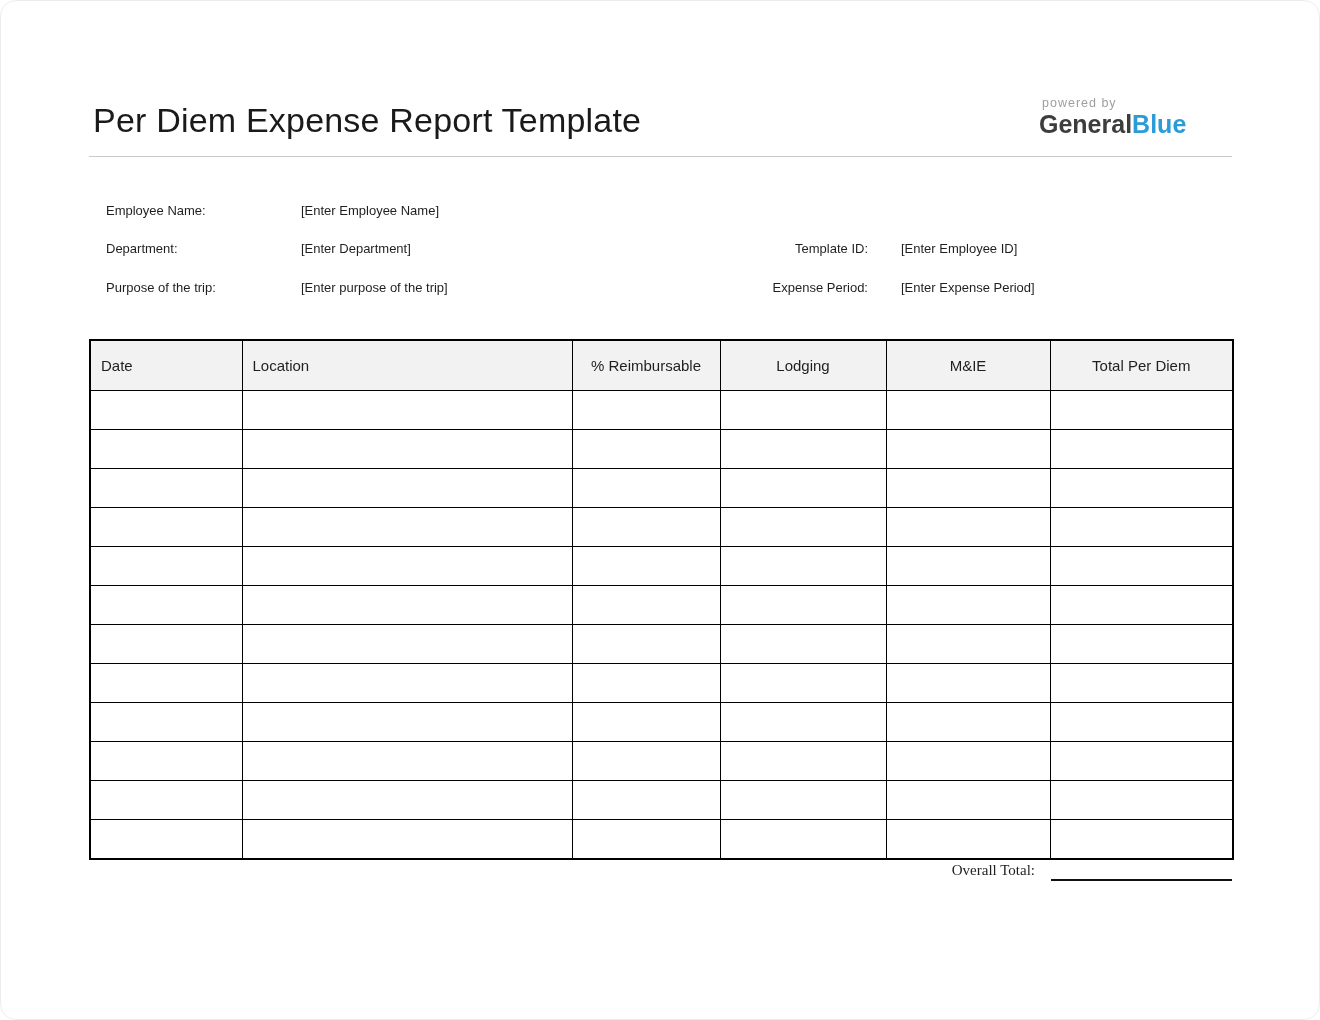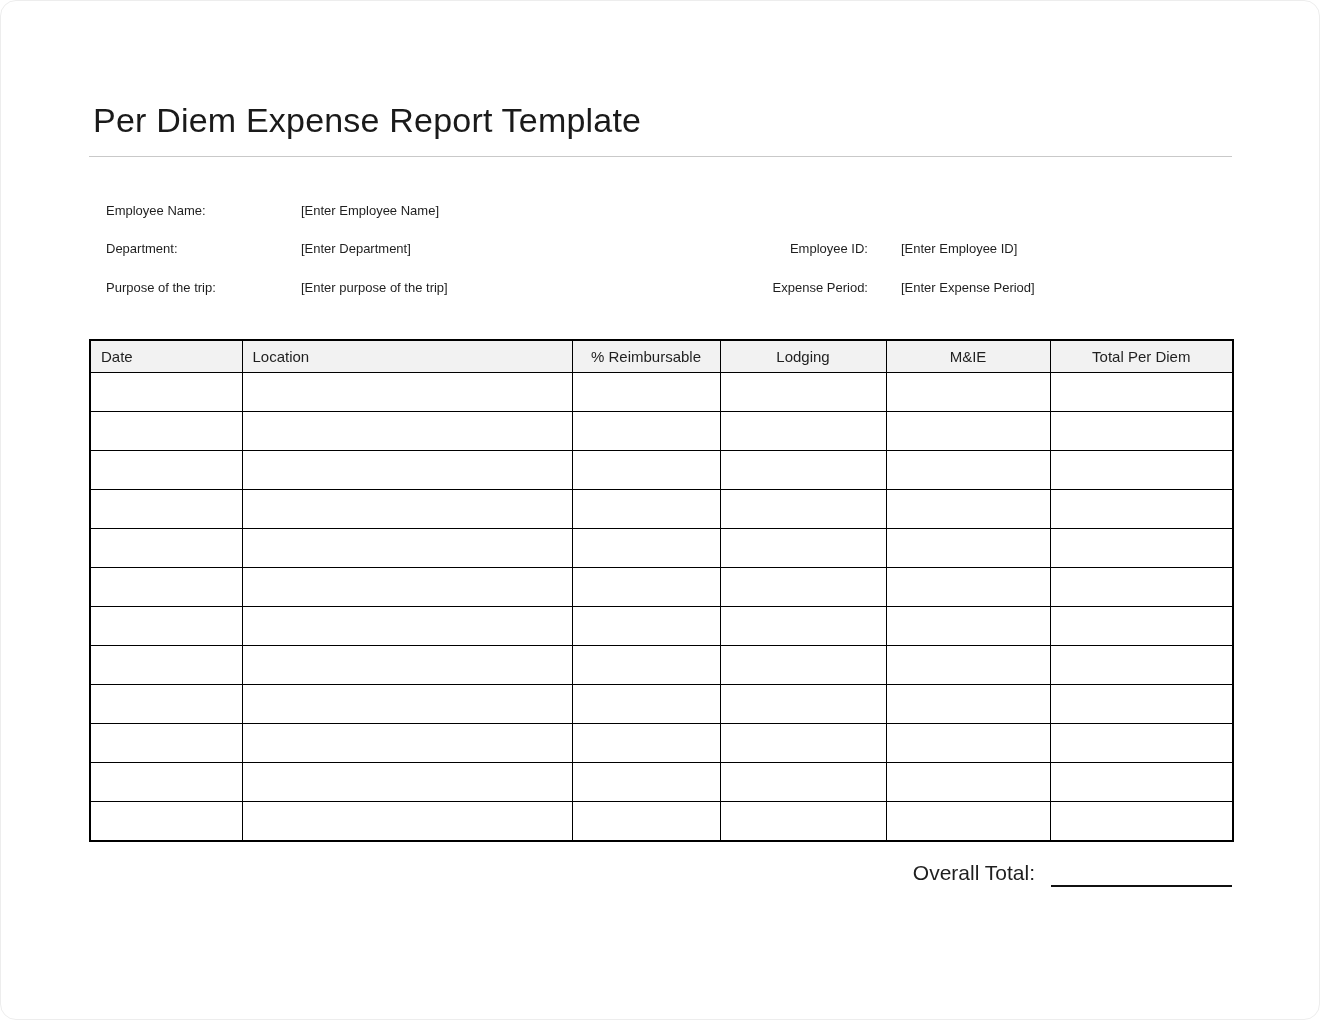--- a/index.html
+++ b/index.html
@@ -84,21 +84,21 @@
     font-size: 15px;
   }
   .per-diem-table th, .per-diem-table td {
     border: 1px solid #000;
   }
   .per-diem-table th {
     background: #f2f2f2;
     font-weight: 400;
     height: 32px;
     text-align: center;
-    padding: 7px 10px;
+    padding: 16px 10px;
   }
   .per-diem-table th.align-left { text-align: left; }
   .per-diem-table td {
     height: 39px;
     background: #ffffff;
   }
   .col-date     { width: 152px; }
   .col-location { width: 330px; }
   .col-reimb    { width: 148px; }
   .col-lodging  { width: 166px; }
@@ -110,46 +110,53 @@
     position: absolute;
     left: 88px;
     top: 860px;
     width: 1143px;
     display: flex;
     justify-content: flex-end;
     align-items: flex-end;
     gap: 16px;
   }
   .overall-label {
-    font-size: 21px;
+    font-size: 15px;
     padding-bottom: 2px;
     white-space: nowrap;
+    font-family: Liberation Serif, serif;
   }
   .overall-line {
     width: 181px;
     height: 20px;
     border-bottom: 2px solid #111;
   }
 </style>
 </head>
 <body>
 
 <div class="page">
 
   <div class="doc-title">Per Diem Expense Report Template</div>
 
+  <div class="brand-block">
+    <div class="powered-by">powered by</div>
+    <div class="brand-name">
+      <span class="brand-dark">General</span><span class="brand-blue" style="color: rgb(43, 156, 216);">Blue</span>
+    </div>
+  </div>
 
   <div class="header-rule"></div>
 
   <div class="meta-label label-left row-1">Employee Name:</div>
   <div class="meta-value value-left row-1">[Enter Employee Name]</div>
 
   <div class="meta-label label-left row-2">Department:</div>
   <div class="meta-value value-left row-2">[Enter Department]</div>
-  <div class="meta-label label-right row-2">Employee ID:</div>
+  <div class="meta-label label-right row-2">Template ID:</div>
   <div class="meta-value value-right row-2">[Enter Employee ID]</div>
 
   <div class="meta-label label-left row-3">Purpose of the trip:</div>
   <div class="meta-value value-left row-3">[Enter purpose of the trip]</div>
   <div class="meta-label label-right row-3">Expense Period:</div>
   <div class="meta-value value-right row-3">[Enter Expense Period]</div>
 
   <table class="per-diem-table">
     <colgroup>
       <col class="col-date">

